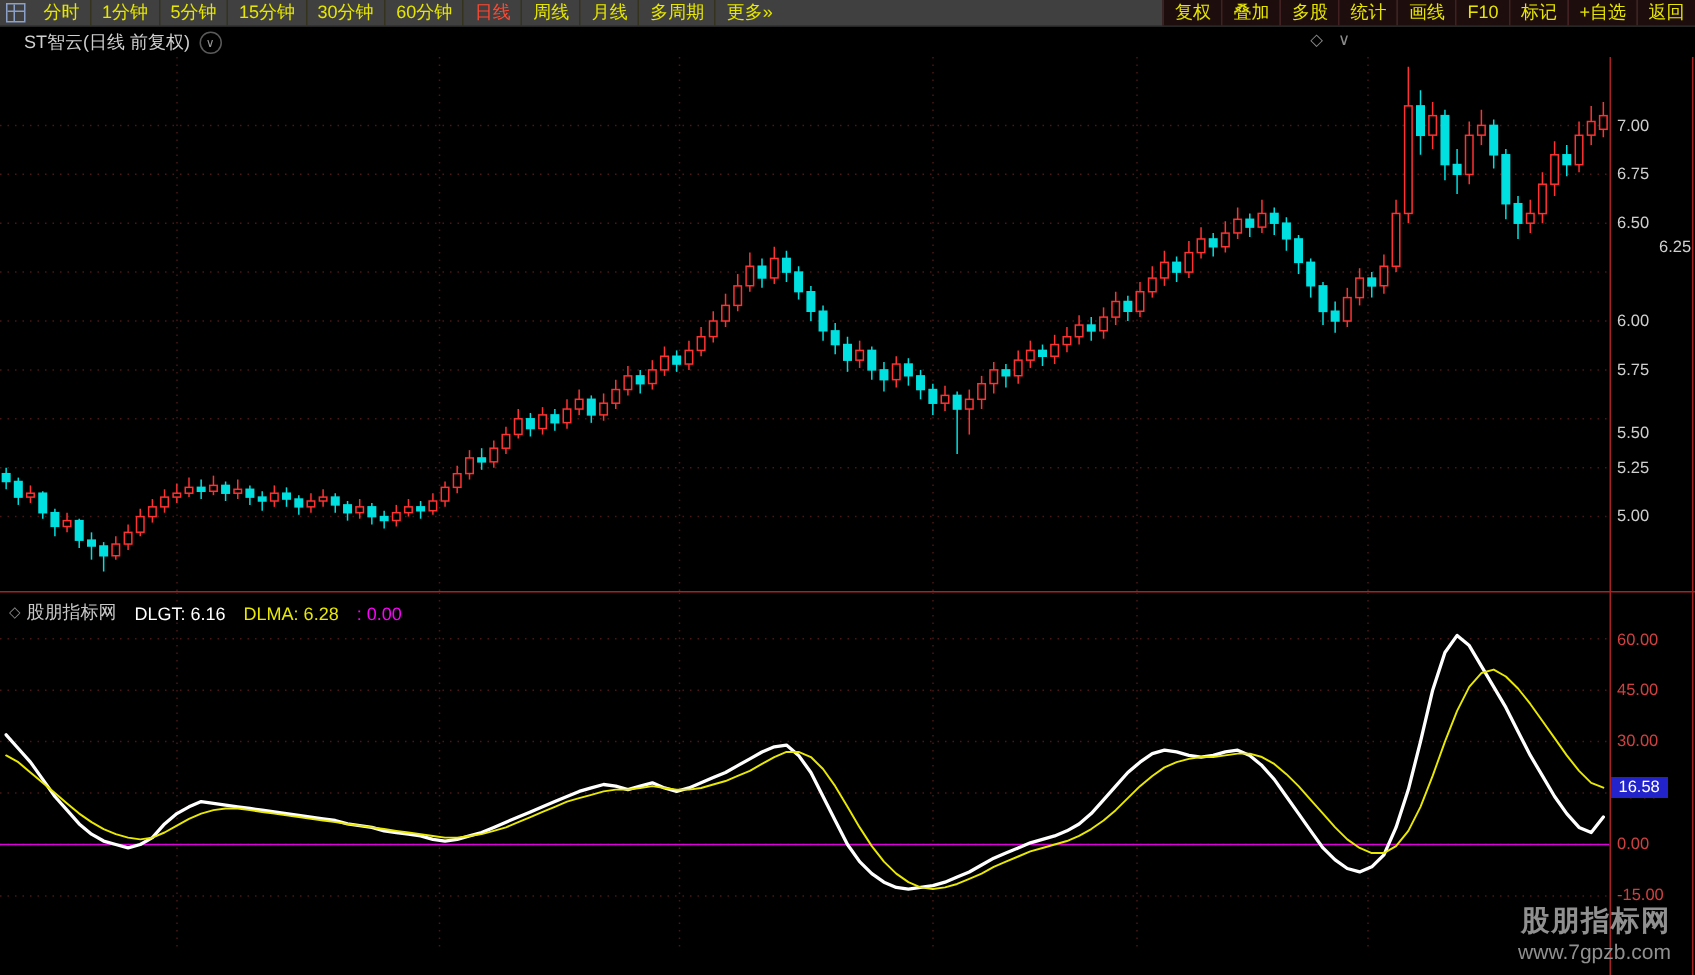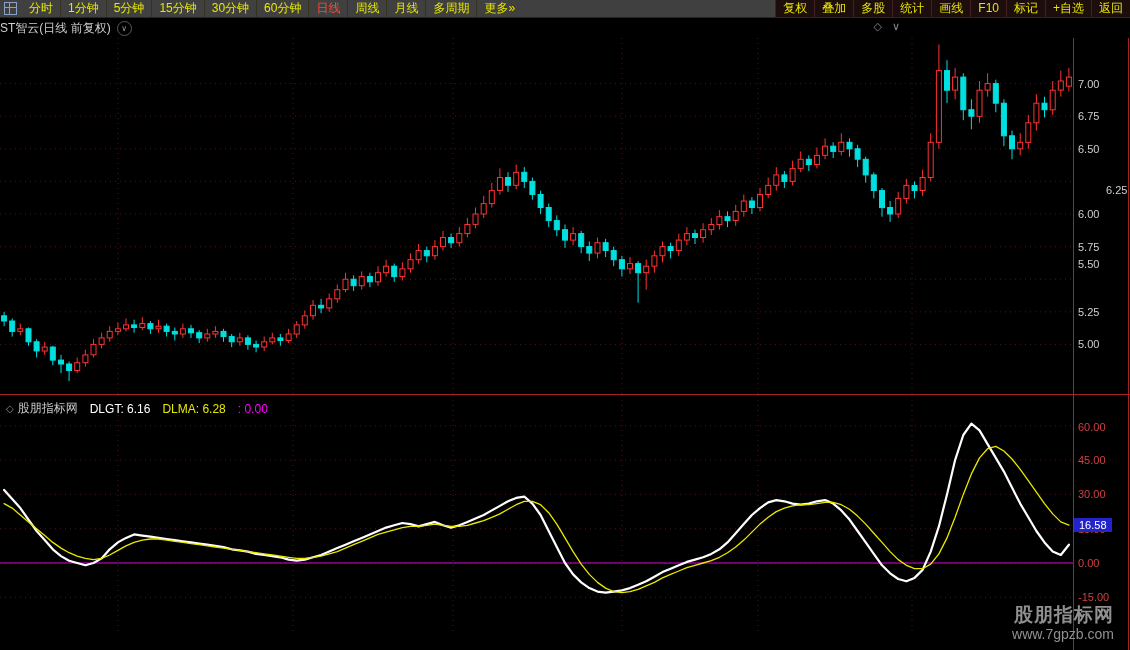--- a/index.html
+++ b/index.html
@@ -14,21 +14,21 @@
   .win-ico::after{content:"";position:absolute;top:0;bottom:0;left:4px;border-left:1px solid #8aa0c8;}
   .menu-left{display:flex;height:18px;align-items:center;}
   .menu-right{display:flex;height:18px;align-items:center;margin-left:auto;padding-left:40px;}
   .mi{padding:0 7px;line-height:17px;cursor:default;white-space:nowrap;}
   .menu-left .mi:not(:first-child){border-left:1px solid #33331e;}
   .mi.sel{color:#ff4832;}
   .menu-right .mi{border-left:1px solid #402020;background:#1d0d0d;}
 
   
   .titlebar{position:absolute;top:18px;left:0;width:968px;height:20px;display:flex;align-items:center;
-    color:#cfcfcf;font-size:12px;padding-left:0;box-sizing:border-box;}
+    color:#cfcfcf;font-size:12px;padding-left:16px;box-sizing:border-box;}
   .circle-toggle{display:inline-flex;align-items:center;justify-content:center;width:13px;height:13px;
     border:1px solid #5a5a5a;border-radius:50%;color:#9a9a9a;font-size:8px;margin-left:6px;}
   .title-right{position:absolute;right:68px;top:2px;color:#8a8a8a;font-size:11px;display:flex;gap:10px;}
 
   
   .main-chart{position:absolute;top:38px;left:0;width:1130px;height:356px;}
   .indicator{position:absolute;top:394px;left:0;width:1130px;height:240px;border-top:1px solid #a82222;box-sizing:border-box;}
   .plot-svg{position:absolute;left:0;top:0;display:block;}
   .axis{position:absolute;left:1073px;top:0;width:56px;height:100%;font-size:11px;}
   .tick{position:absolute;left:5px;line-height:12px;white-space:nowrap;}
@@ -376,24 +376,24 @@
         <rect x="1050.2" y="52.2" width="5" height="19.6" fill="#000000" stroke="#ff3232"></rect>
         <line x1="1060.8" x2="1060.8" y1="32.6" y2="58.7" stroke="#ff3232"></line>
         <rect x="1058.3" y="43.0" width="5" height="9.1" fill="#000000" stroke="#ff3232"></rect>
         <line x1="1068.9" x2="1068.9" y1="30.0" y2="53.5" stroke="#ff3232"></line>
         <rect x="1066.4" y="39.1" width="5" height="9.1" fill="#000000" stroke="#ff3232"></rect>
       </svg>
     <div class="axis" id="main-axis">
         <span class="tick" style="top: 39.641px;">7.00</span>
         <span class="tick" style="top: 72.2418px;">6.75</span>
         <span class="tick" style="top: 104.842px;">6.50</span>
-        <span class="tick" style="top: 146px; padding-left: 28px;">6.25</span>
+        <span class="tick" style="top: 121px; padding-left: 28px;">6.25</span>
         <span class="tick" style="top: 170.044px;">6.00</span>
         <span class="tick" style="top: 202.645px;">5.75</span>
-        <span class="tick" style="top: 220px;">5.50</span>
+        <span class="tick" style="top: 245px;">5.50</span>
         <span class="tick" style="top: 267.846px;">5.25</span>
         <span class="tick" style="top: 300.447px;">5.00</span>
       </div>
   </div>
 
   <div class="indicator">
     <div class="ind-header">
       <span class="diamond">◇</span>
       <span class="ind-name">股朋指标网</span>
       <span style="display:flex;gap:12px;">

